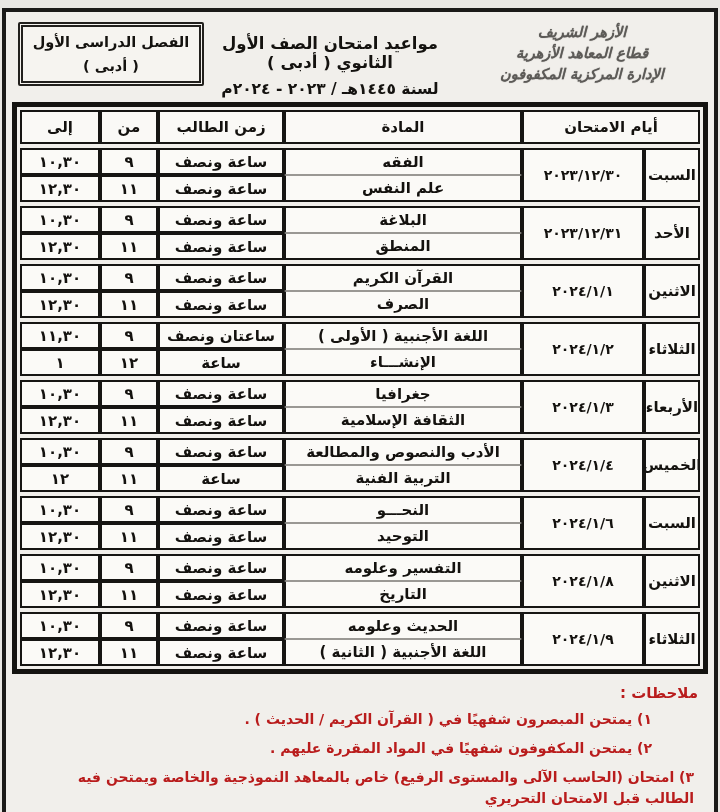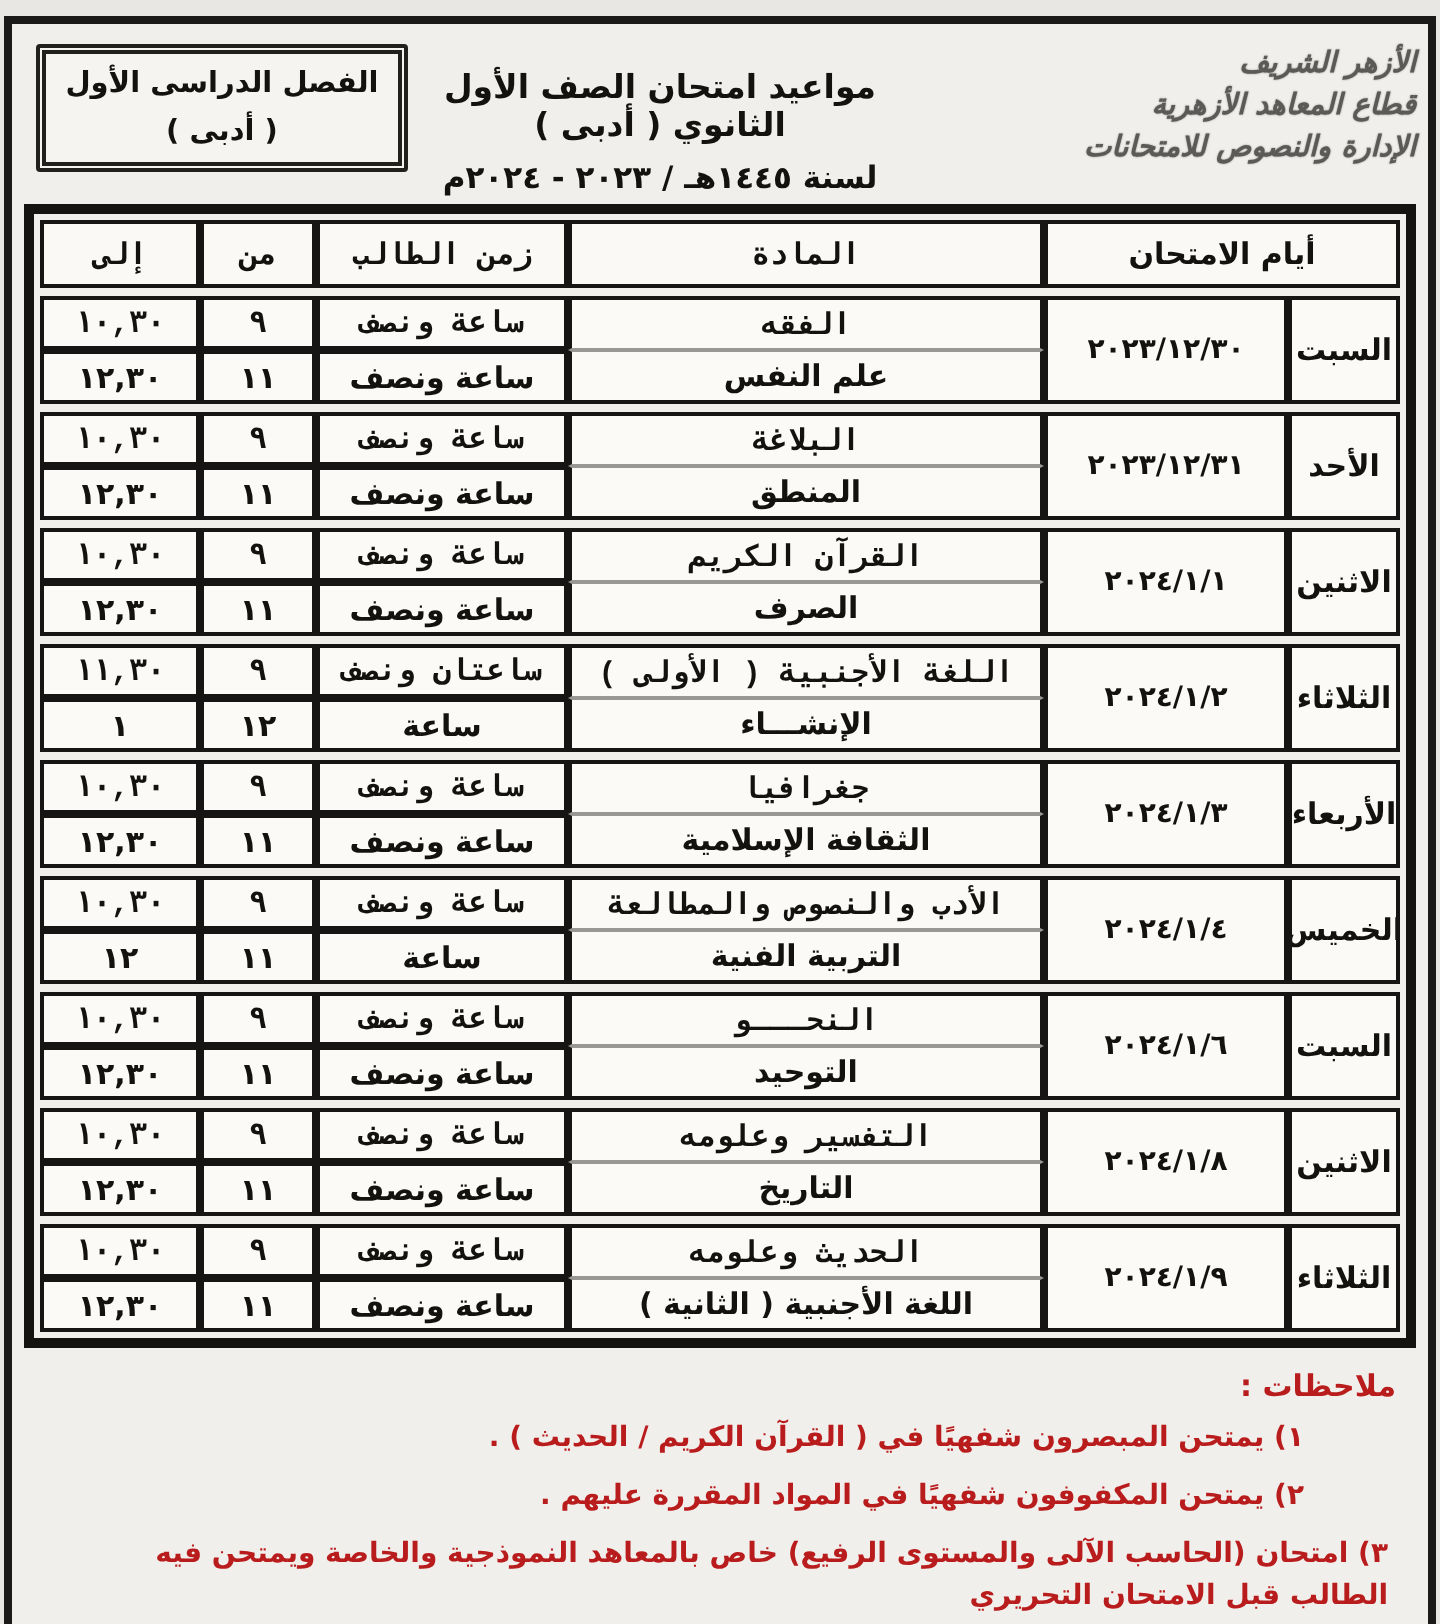--- a/index.html
+++ b/index.html
@@ -1,21 +1,21 @@
 <!DOCTYPE html>
 <html lang="ar" dir="rtl"><head>
 <meta charset="utf-8">
 <style>
   html,body{margin:0;padding:0;width:720px;height:812px;overflow:hidden;
     background:#e9e7e3;font-family:"DejaVu Sans",sans-serif;}
   .page{position:relative;margin:8px 2px 0 2px;border:4px solid #1b1a18;
     min-height:840px;background:#f1efeb;box-sizing:border-box;padding:6px 6px 0 6px;}
   
   .hdr{display:flex;direction:rtl;align-items:flex-start;height:80px;}
-  .org{width:252px;text-align:right;color:#5c5a57;font-weight:bold;
+  .org{width:252px;text-align:center;color:#5c5a57;font-weight:bold;
     font-style:italic;font-size:14.5px;line-height:1.45;padding-top:4px;
     text-shadow:0 0 1px #8a8884;}
   .ttl{flex:1;text-align:center;font-weight:bold;color:#14120f;padding-top:16px;}
   .ttl .t1{font-size:16.5px;}
   .ttl .t2{font-size:15.5px;margin-top:8px;}
   .termbox{width:168px;margin-left:6px;margin-top:4px;border:5px double #22201d;
     border-radius:2px;background:#f6f4f0;text-align:center;font-weight:bold;
     color:#14120f;font-size:14.5px;padding:7px 4px;}
   .termbox .b2{margin-top:8px;}
   
@@ -28,42 +28,42 @@
   .c{border:2px solid #161513;background:#fbfaf7;display:flex;align-items:center;
     justify-content:center;font-weight:bold;color:#14120f;font-size:15px;
     padding:0 2px;overflow:hidden;white-space:nowrap;}
   .span2{grid-row:1 / span 2;}
   .dayc{grid-column:1;font-size:15px;}
   .datec{grid-column:2;font-size:14px;text-align:right;}
   .subc{grid-column:3;}
   .durc{grid-column:4;}
   .fromc{grid-column:5;}
   .toc{grid-column:6;}
-  .r1{grid-row:1;font-family:Liberation Mono, monospace;} .r2{grid-row:2;}
+  .r1{grid-row:1;} .r2{grid-row:2;}
   .sub1{border-bottom:1px solid #9a9894;}
   .sub2{border-top:1px solid #9a9894;}
   .hc{font-size:15px;background:#faf9f6;}
   .ayyam{grid-column:1 / span 2;}
   
   .notes{direction:rtl;color:#b91c1c;font-weight:bold;padding:8px 10px 0 10px;
     font-size:14px;line-height:1.55;}
   .notes .nt{font-size:15px;margin-bottom:4px;}
   .notes .ni{margin-right:46px;margin-bottom:7px;}
   .notes .n3{margin-right:4px;margin-bottom:2px;margin-left:25px;}
 </style>
 </head>
 <body>
 
 <div class="page">
 
   <div class="hdr">
     <div class="org">
       <div>الأزهر الشريف</div>
       <div>قطاع المعاهد الأزهرية</div>
-      <div>الإدارة والنصوص للامتحانات</div>
+      <div>الإدارة المركزية المكفوفون</div>
     </div>
     <div class="ttl">
       <div class="t1">مواعيد امتحان الصف الأول الثانوي ( أدبى )</div>
       <div class="t2">لسنة ١٤٤٥هـ / ٢٠٢٣ - ٢٠٢٤م</div>
     </div>
     <div class="termbox">
       <div class="b1">الفصل الدراسى الأول</div>
       <div class="b2">( أدبى )</div>
     </div>
   </div>

